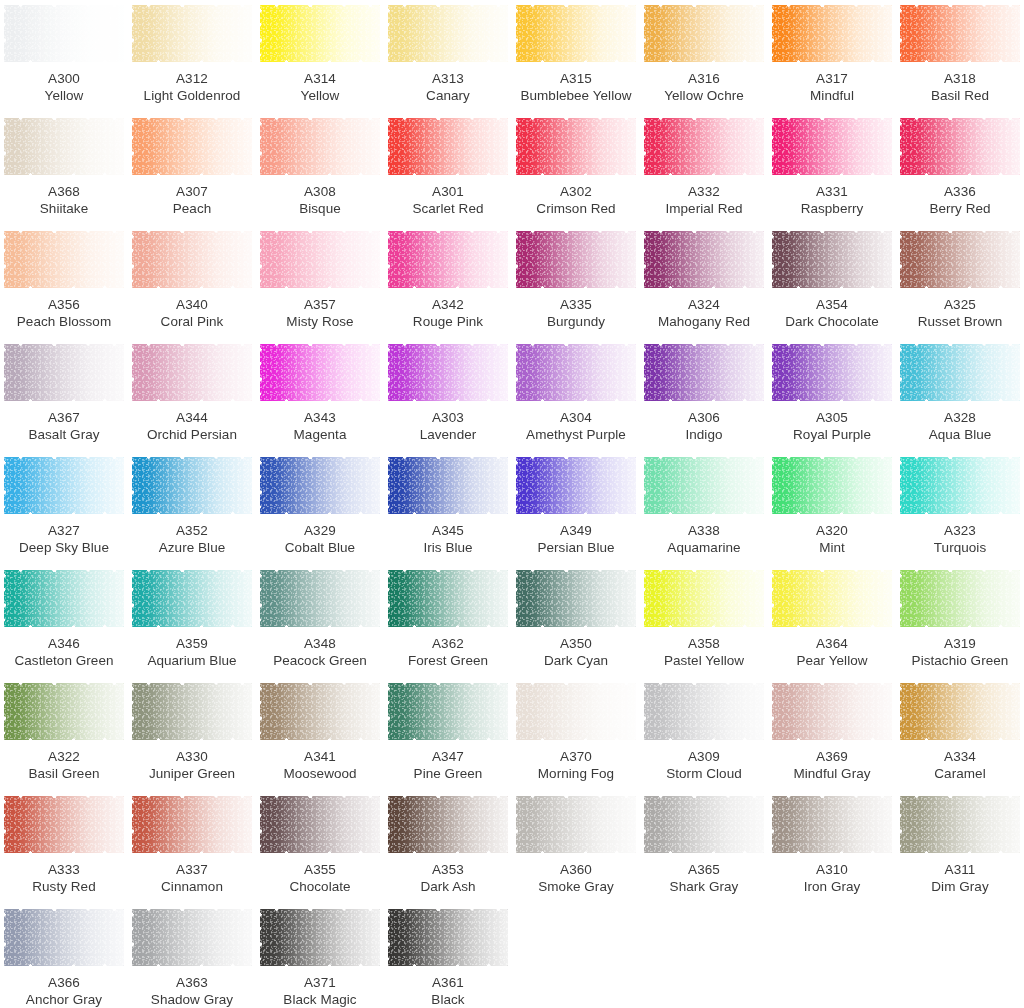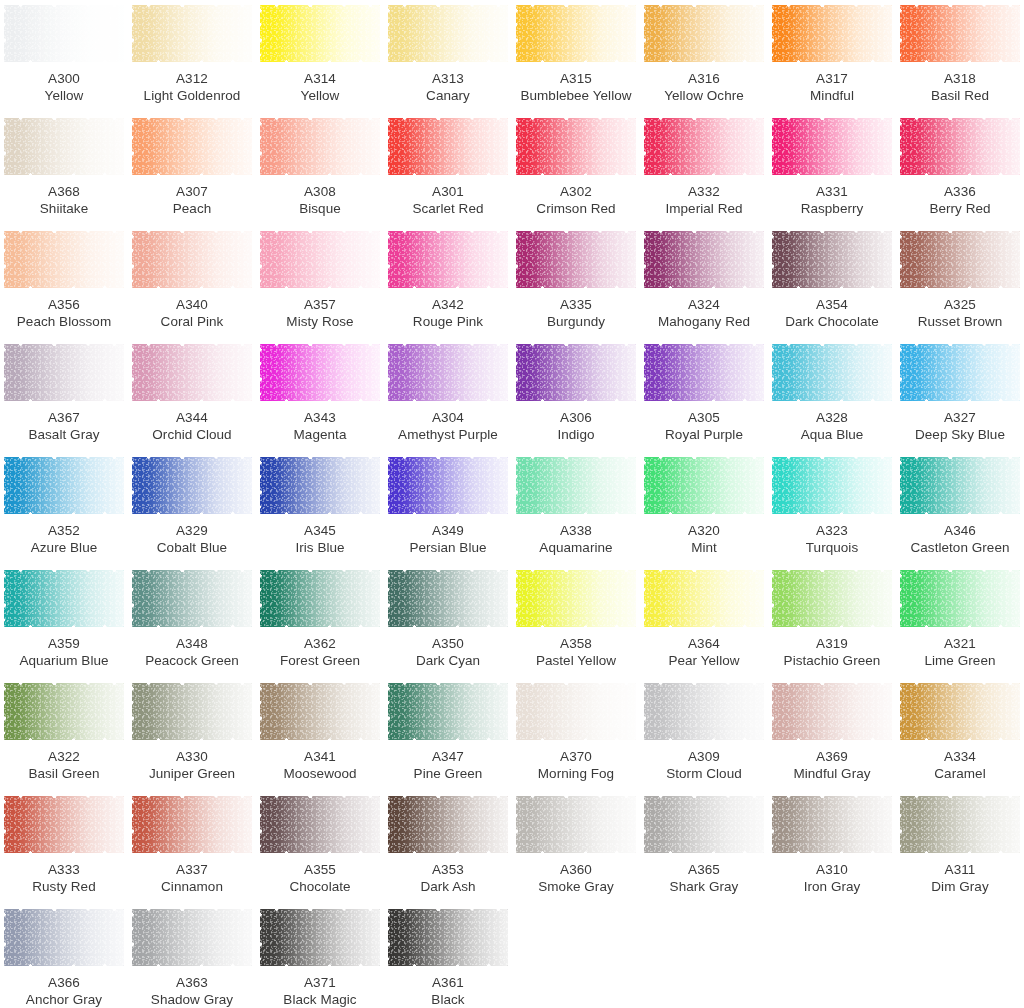--- a/index.html
+++ b/index.html
@@ -429,37 +429,49 @@
 
   <div class="cell">
     <div class="swatch">
       <div class="base" style="background: linear-gradient(to right, rgb(216, 150, 180) 0%, rgb(216, 150, 180) 12%, rgb(238, 202, 217) 72%, rgb(238, 202, 217) 100%);"></div>
       <div class="fade"></div>
       <div class="grain"></div>
       <div class="edge"></div>
     </div>
     <div class="labels">
       <span class="code">A344</span>
-      <span class="cname">Orchid Cloud</span>
+      <span class="cname">Orchid Persian</span>
     </div>
   </div>
 
   <div class="cell">
     <div class="swatch">
       <div class="base" style="background: linear-gradient(to right, rgb(233, 33, 216) 0%, rgb(233, 33, 216) 12%, rgb(244, 144, 233) 72%, rgb(244, 144, 233) 100%);"></div>
       <div class="fade"></div>
       <div class="grain"></div>
       <div class="edge"></div>
     </div>
     <div class="labels">
       <span class="code">A343</span>
       <span class="cname">Magenta</span>
     </div>
   </div>
 
+  <div class="cell">
+    <div class="swatch">
+      <div class="base" style="background: linear-gradient(to right, rgb(187, 52, 214) 0%, rgb(187, 52, 214) 12%, rgb(221, 154, 234) 72%, rgb(221, 154, 234) 100%);"></div>
+      <div class="fade"></div>
+      <div class="grain"></div>
+      <div class="edge"></div>
+    </div>
+    <div class="labels">
+      <span class="code">A303</span>
+      <span class="cname">Lavender</span>
+    </div>
+  </div>
 
   <div class="cell">
     <div class="swatch">
       <div class="base" style="background: linear-gradient(to right, rgb(168, 94, 203) 0%, rgb(168, 94, 203) 12%, rgb(210, 167, 226) 72%, rgb(210, 167, 226) 100%);"></div>
       <div class="fade"></div>
       <div class="grain"></div>
       <div class="edge"></div>
     </div>
     <div class="labels">
       <span class="code">A304</span>
@@ -710,32 +722,20 @@
       <div class="fade"></div>
       <div class="grain"></div>
       <div class="edge"></div>
     </div>
     <div class="labels">
       <span class="code">A319</span>
       <span class="cname">Pistachio Green</span>
     </div>
   </div>
 
-  <div class="cell">
-    <div class="swatch">
-      <div class="base" style="background: linear-gradient(to right, rgb(60, 214, 98) 0%, rgb(60, 214, 98) 12%, rgb(154, 234, 175) 72%, rgb(154, 234, 175) 100%);"></div>
-      <div class="fade"></div>
-      <div class="grain"></div>
-      <div class="edge"></div>
-    </div>
-    <div class="labels">
-      <span class="code">A321</span>
-      <span class="cname">Lime Green</span>
-    </div>
-  </div>
 
   <div class="cell">
     <div class="swatch">
       <div class="base" style="background: linear-gradient(to right, rgb(111, 148, 72) 0%, rgb(111, 148, 72) 12%, rgb(179, 199, 155) 72%, rgb(179, 199, 155) 100%);"></div>
       <div class="fade"></div>
       <div class="grain"></div>
       <div class="edge"></div>
     </div>
     <div class="labels">
       <span class="code">A322</span>

